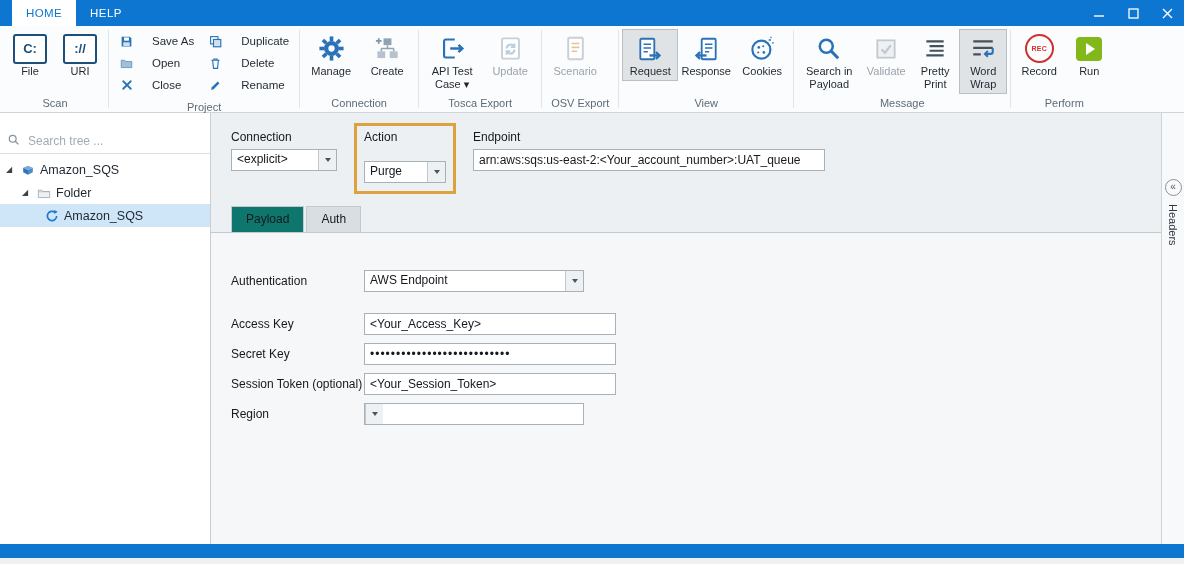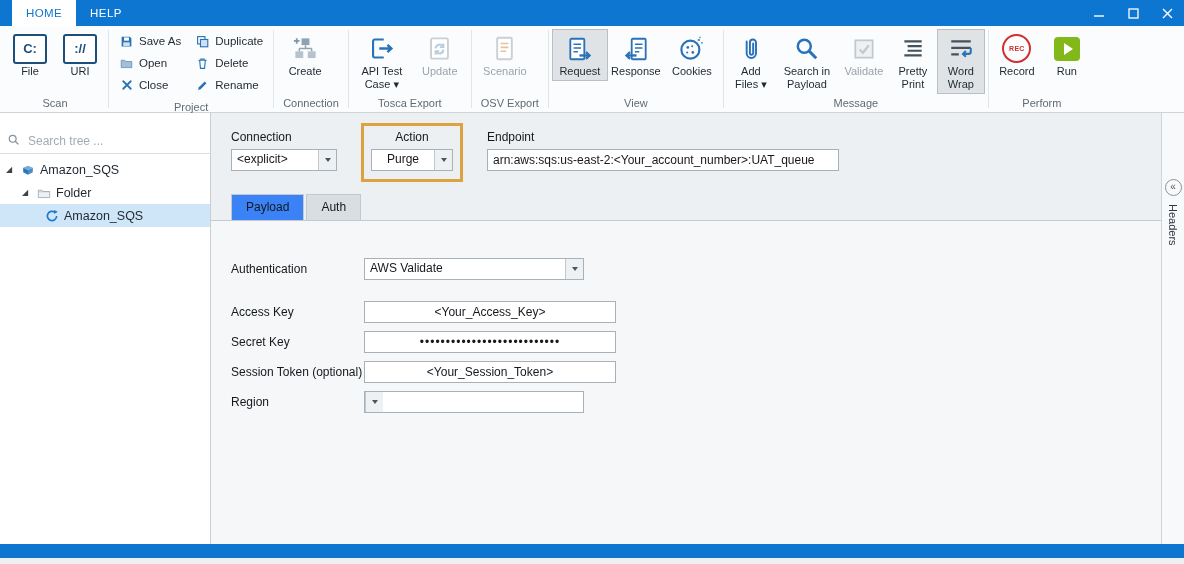--- a/index.html
+++ b/index.html
@@ -20,50 +20,50 @@
   .rsep{width:1px;background:#e2e6e9;margin:4px 0;}
   .rbtn{display:flex;flex-direction:column;align-items:center;width:52px;padding:2px 1px;border:1px solid transparent;cursor:default;}
   .rbtn .ric{height:33px;display:flex;align-items:center;justify-content:center;}
   .rbtn .rtxt{font-size:11px;color:#1f2830;text-align:center;line-height:1.2;}
   .rbtn.pressed{background:#dfe3e6;border-color:#b9bfc5;}
   .rbtn.disabled .rtxt{color:#9aa3ab;}
   .w44{width:44px;} .w56{width:56px;} .w60{width:60px;} .w46{width:46px;}
   .boxic{border:2px solid #1c4f79;color:#1c4f79;font-weight:bold;font-size:13px;width:30px;height:26px;display:flex;align-items:center;justify-content:center;border-radius:3px;background:#fff;}
   .recic{width:25px;height:25px;border:2px solid #d03030;border-radius:50%;display:flex;align-items:center;justify-content:center;font-size:7px;font-weight:bold;color:#d03030;letter-spacing:.3px;}
   .pgrid{display:grid;grid-template-rows:repeat(3,1fr);grid-auto-flow:column;column-gap:4px;padding:4px 2px;}
-  .sbtn{display:flex;align-items:center;gap:5px;font-size:11.5px;color:#1f2830;padding:1px 5px;height:20px;cursor:default;}
+  .sbtn{display:flex;align-items:center;gap:18px;font-size:11.5px;color:#1f2830;padding:1px 5px;height:20px;cursor:default;}
   .sic{width:15px;height:15px;display:flex;align-items:center;justify-content:center;}
 
   
   .middle{flex:1;display:flex;min-height:0;}
   .sidebar{width:210px;background:#fff;border-right:1px solid #c9ced3;display:flex;flex-direction:column;}
   .search{display:flex;align-items:center;gap:6px;height:25px;border-bottom:1px solid #dadfe3;padding:0 7px;margin-top:15px;}
   .search input{flex:1;border:none;outline:none;font-size:12px;font-family:"Liberation Sans",sans-serif;color:#333;background:transparent;}
   .search input::placeholder{color:#a2abb3;}
   .tree{padding-top:4px;}
   .trow{display:flex;align-items:center;height:23px;font-size:12.5px;color:#1f2830;gap:5px;cursor:default;}
   .trow.sel{background:#cfe5f8;}
   .exp{width:9px;font-size:8px;color:#3c434a;display:inline-flex;}
   .exp::before{content:"◢";}
   .tic{width:15px;height:15px;display:flex;align-items:center;justify-content:center;}
 
   .main{flex:1;display:flex;flex-direction:column;min-width:0;}
   .topform{display:flex;align-items:flex-start;background:#edf0f3;padding:10px 0 8px 20px;}
   .tff{display:flex;flex-direction:column;gap:5px;margin-top:7px;}
   .tff label, .annotated label{font-size:12px;color:#15191d;}
-  .annotated{border:3px solid #dba23f;padding:4px 7px 8px;margin:0 24px;display:flex;flex-direction:column;gap:5px;text-align:center;}
+  .annotated{border:3px solid #dba23f;padding:4px 7px 8px;margin:0 17px;display:flex;flex-direction:column;gap:17px;}
   .combo{height:20px;border:1px solid #a8b0b8;background:#fff;display:flex;align-items:stretch;box-sizing:content-box;}
   .cval{flex:1;padding:2px 5px;font-size:12px;color:#15191d;white-space:nowrap;overflow:hidden;}
   .dbtn{width:17px;border-left:1px solid #c2c8ce;background:#eef1f3;display:flex;align-items:center;justify-content:center;cursor:default;}
   .dbtn::after{content:"";border-left:3.5px solid transparent;border-right:3.5px solid transparent;border-top:4.5px solid #4a5560;}
   .tinput{height:20px;border:1px solid #a8b0b8;background:#fff;font-size:12px;font-family:"Liberation Sans",sans-serif;padding:0 5px;color:#15191d;outline:none;}
-  .w104{width:104px;} .w80{width:80px;} .w340{width:340px;} .w240{width:240px;text-align:center;} .w218{width:218px;}
+  .w104{width:104px;} .w80{width:80px;} .w340{width:340px;} .w240{width:240px;} .w218{width:218px;}
 
   .tabbar{display:flex;align-items:flex-end;background:#edf0f3;padding-left:20px;height:30px;}
-  .ptab{padding:5px 14px 6px;font-size:12px;color:#15191d;border:1px solid #c3c9ce;border-bottom:none;background:#3b82f6;margin-right:2px;cursor:default;}
+  .ptab{padding:5px 14px 6px;font-size:12px;color:#15191d;border:1px solid #c3c9ce;border-bottom:none;background:#0f766e;margin-right:2px;cursor:default;}
   .ptab.selected{background:#d9dee2;}
   .panel{flex:1;background:#f5f7f8;border-top:1px solid #c3c9ce;padding:37px 0 0 20px;}
   .frow{display:flex;align-items:center;margin-bottom:8px;}
   .frow label{width:133px;font-size:12px;color:#15191d;}
   .frow.biggap{margin-bottom:21px;}
   .secret{letter-spacing:1px;}
 
   .rightstrip{width:22px;border-left:1px solid #cfd4d8;background:#f8f9fa;display:flex;flex-direction:column;align-items:center;padding-top:66px;gap:8px;}
   .collapse{width:15px;height:15px;border:1px solid #8a939b;border-radius:50%;font-size:10px;line-height:13px;text-align:center;color:#555;cursor:default;}
   .collapse::before{content:"«";}
@@ -174,20 +174,39 @@
         </div>
       </div>
       <div class="rlabel">Project</div>
     </div>
     <div class="rsep"></div>
 
     <div class="rgroup">
       <div class="ritems">
         <div class="rbtn">
           <span class="ric">
+              <svg viewBox="0 0 24 24" width="29" height="29">
+                <g stroke="#2a72b8" stroke-width="3">
+                  <line x1="12" y1="2" x2="12" y2="6"></line>
+                  <line x1="12" y1="18" x2="12" y2="22"></line>
+                  <line x1="2" y1="12" x2="6" y2="12"></line>
+                  <line x1="18" y1="12" x2="22" y2="12"></line>
+                  <line x1="4.9" y1="4.9" x2="7.7" y2="7.7"></line>
+                  <line x1="16.3" y1="16.3" x2="19.1" y2="19.1"></line>
+                  <line x1="19.1" y1="4.9" x2="16.3" y2="7.7"></line>
+                  <line x1="4.9" y1="19.1" x2="7.7" y2="16.3"></line>
+                </g>
+                <circle cx="12" cy="12" r="6.2" fill="#2a72b8"></circle>
+                <circle cx="12" cy="12" r="2.6" fill="#fbfcfd"></circle>
+              </svg>
+            </span>
+          <span class="rtxt">Manage</span>
+        </div>
+        <div class="rbtn">
+          <span class="ric">
               <svg viewBox="0 0 24 24" width="27" height="27">
                 <rect x="8.5" y="3" width="7" height="6" fill="#8fa3b3"></rect>
                 <path d="M12 9v3M6.5 12v2.5M17.5 12v2.5M6.5 12h11" fill="none" stroke="#8fa3b3" stroke-width="1.3"></path>
                 <rect x="3" y="14.5" width="7" height="6" fill="#b6c3ce"></rect>
                 <rect x="14" y="14.5" width="7" height="6" fill="#b6c3ce"></rect>
                 <path d="M4.2 2.8v5M1.7 5.3h5" stroke="#7c97ac" stroke-width="1.6"></path>
               </svg>
             </span>
           <span class="rtxt">Create</span>
         </div>
@@ -278,28 +297,20 @@
             </span>
           <span class="rtxt">Cookies</span>
         </div>
       </div>
       <div class="rlabel">View</div>
     </div>
     <div class="rsep"></div>
 
     <div class="rgroup">
       <div class="ritems">
-        <div class="rbtn w44">
-          <span class="ric">
-              <svg viewBox="0 0 24 24" width="26" height="26">
-                <path d="M8 5v11a4.3 4.3 0 0 0 8.6 0V6a2.8 2.8 0 0 0-5.6 0v9.8a1.5 1.5 0 0 0 3 0V7" fill="none" stroke="#2a72b8" stroke-width="1.8" stroke-linecap="round"></path>
-              </svg>
-            </span>
-          <span class="rtxt">Add Files ▾</span>
-        </div>
         <div class="rbtn w60">
           <span class="ric">
               <svg viewBox="0 0 24 24" width="26" height="26">
                 <circle cx="9.5" cy="9.5" r="6" fill="none" stroke="#2a72b8" stroke-width="2.3"></circle>
                 <line x1="14" y1="14" x2="20.5" y2="20.5" stroke="#2a72b8" stroke-width="2.8"></line>
               </svg>
             </span>
           <span class="rtxt">Search in Payload</span>
         </div>
         <div class="rbtn w46 disabled">
@@ -424,21 +435,21 @@
 
       <div class="tabbar">
         <div class="ptab">Payload</div>
         <div class="ptab selected">Auth</div>
       </div>
 
       <div class="panel">
         <div class="frow biggap">
           <label>Authentication</label>
           <div class="combo w218">
-            <span class="cval">AWS Validate</span>
+            <span class="cval">AWS Endpoint</span>
             <span class="dbtn"></span>
           </div>
         </div>
         <div class="frow">
           <label>Access Key</label>
           <input class="tinput w240" type="text" value="&lt;Your_Access_Key&gt;" style="">
         </div>
         <div class="frow">
           <label>Secret Key</label>
           <input class="tinput w240 secret" type="text" value="•••••••••••••••••••••••••••" style="">

